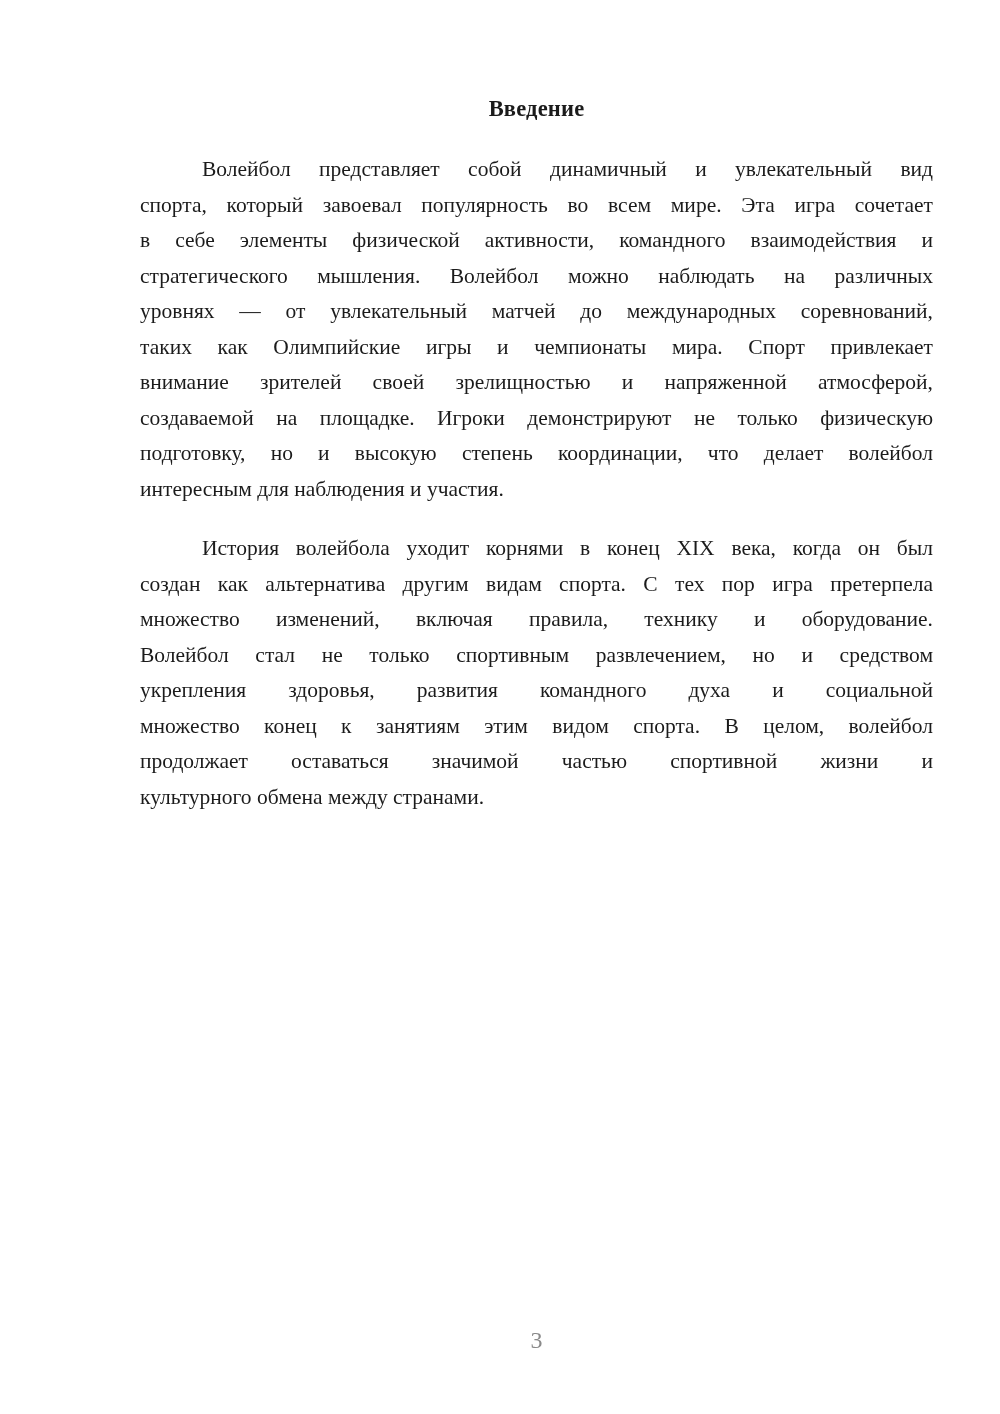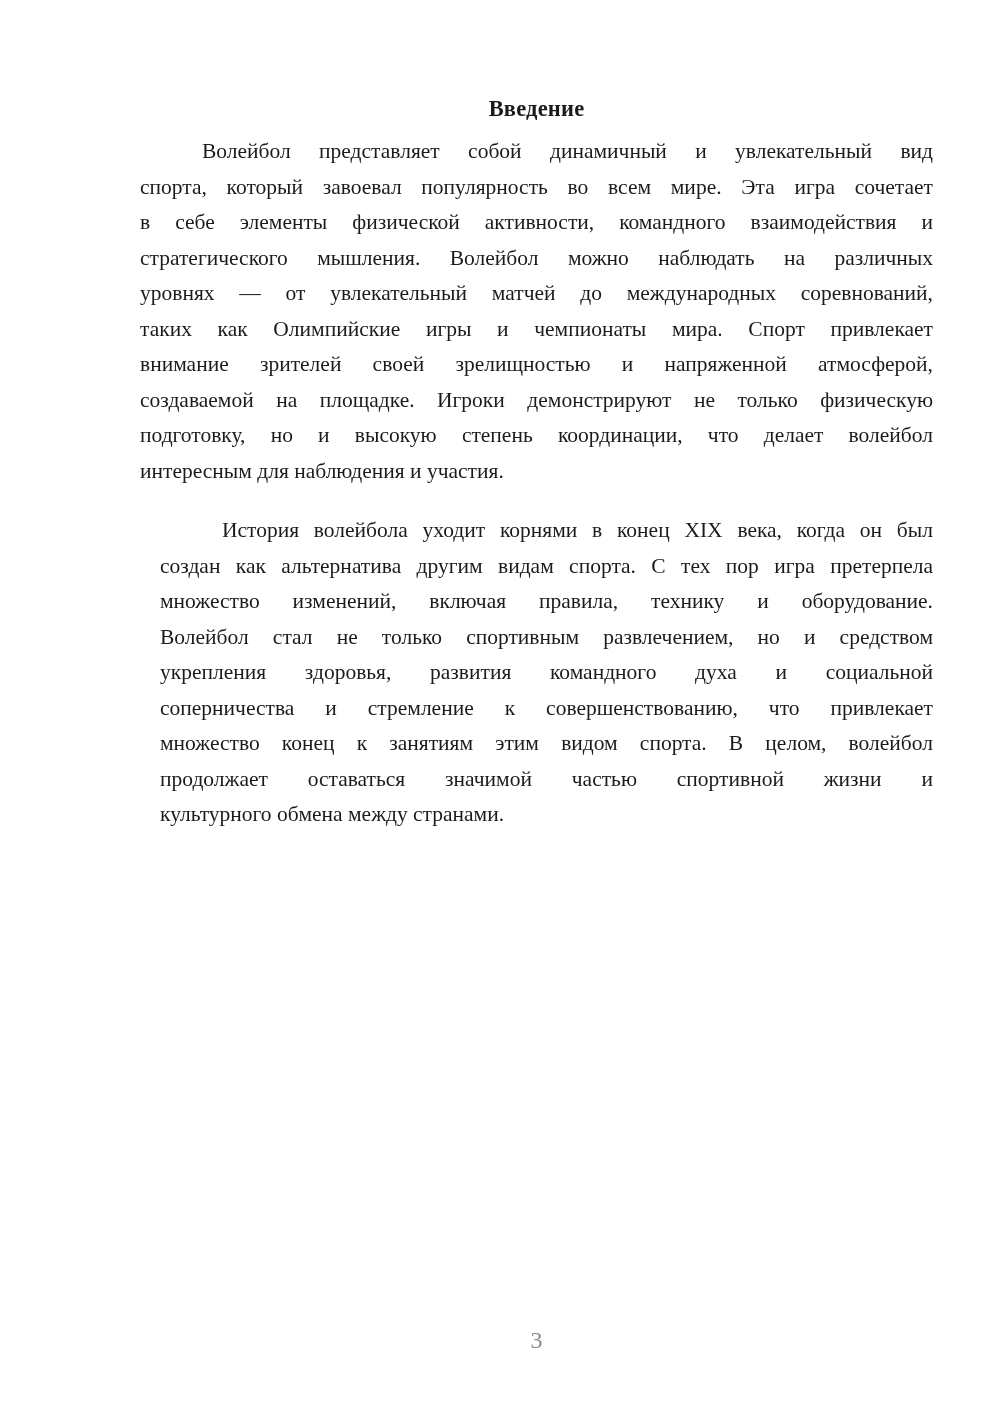--- a/index.html
+++ b/index.html
@@ -30,26 +30,25 @@
   }
   .heading {
     margin: 94px 0 0 0;
     font-size: 22.5px;
     line-height: 30px;
     font-weight: bold;
     text-align: center;
     letter-spacing: 0.2px;
   }
   .paragraph {
-    margin-top: 10px;
+    margin-top: 28px;
     font-size: 21.5px;
   }
   .paragraph + .paragraph {
     margin-top: 24px;
-    margin-left: 20px;
   }
   
   .line {
     height: 35.5px;
     line-height: 35.5px;
     overflow: hidden;
     text-align: justify;
     text-align-last: justify;
     text-justify: inter-word;
   }
@@ -90,21 +89,20 @@
       <div class="line">подготовку, но и высокую степень координации, что делает волейбол</div>
       <div class="line last">интересным для наблюдения и участия.</div>
     </div>
 
     <div class="paragraph">
       <div class="line first">История волейбола уходит корнями в конец XIX века, когда он был</div>
       <div class="line">создан как альтернатива другим видам спорта. С тех пор игра претерпела</div>
       <div class="line">множество изменений, включая правила, технику и оборудование.</div>
       <div class="line">Волейбол стал не только спортивным развлечением, но и средством</div>
       <div class="line">укрепления здоровья, развития командного духа и социальной</div>
-      <div class="line">соперничества и стремление к совершенствованию, что привлекает</div>
       <div class="line">множество конец к занятиям этим видом спорта. В целом, волейбол</div>
       <div class="line">продолжает оставаться значимой частью спортивной жизни и</div>
       <div class="line last">культурного обмена между странами.</div>
     </div>
 
   </div>
 
   <div class="page-number">3</div>
 </div>
 

